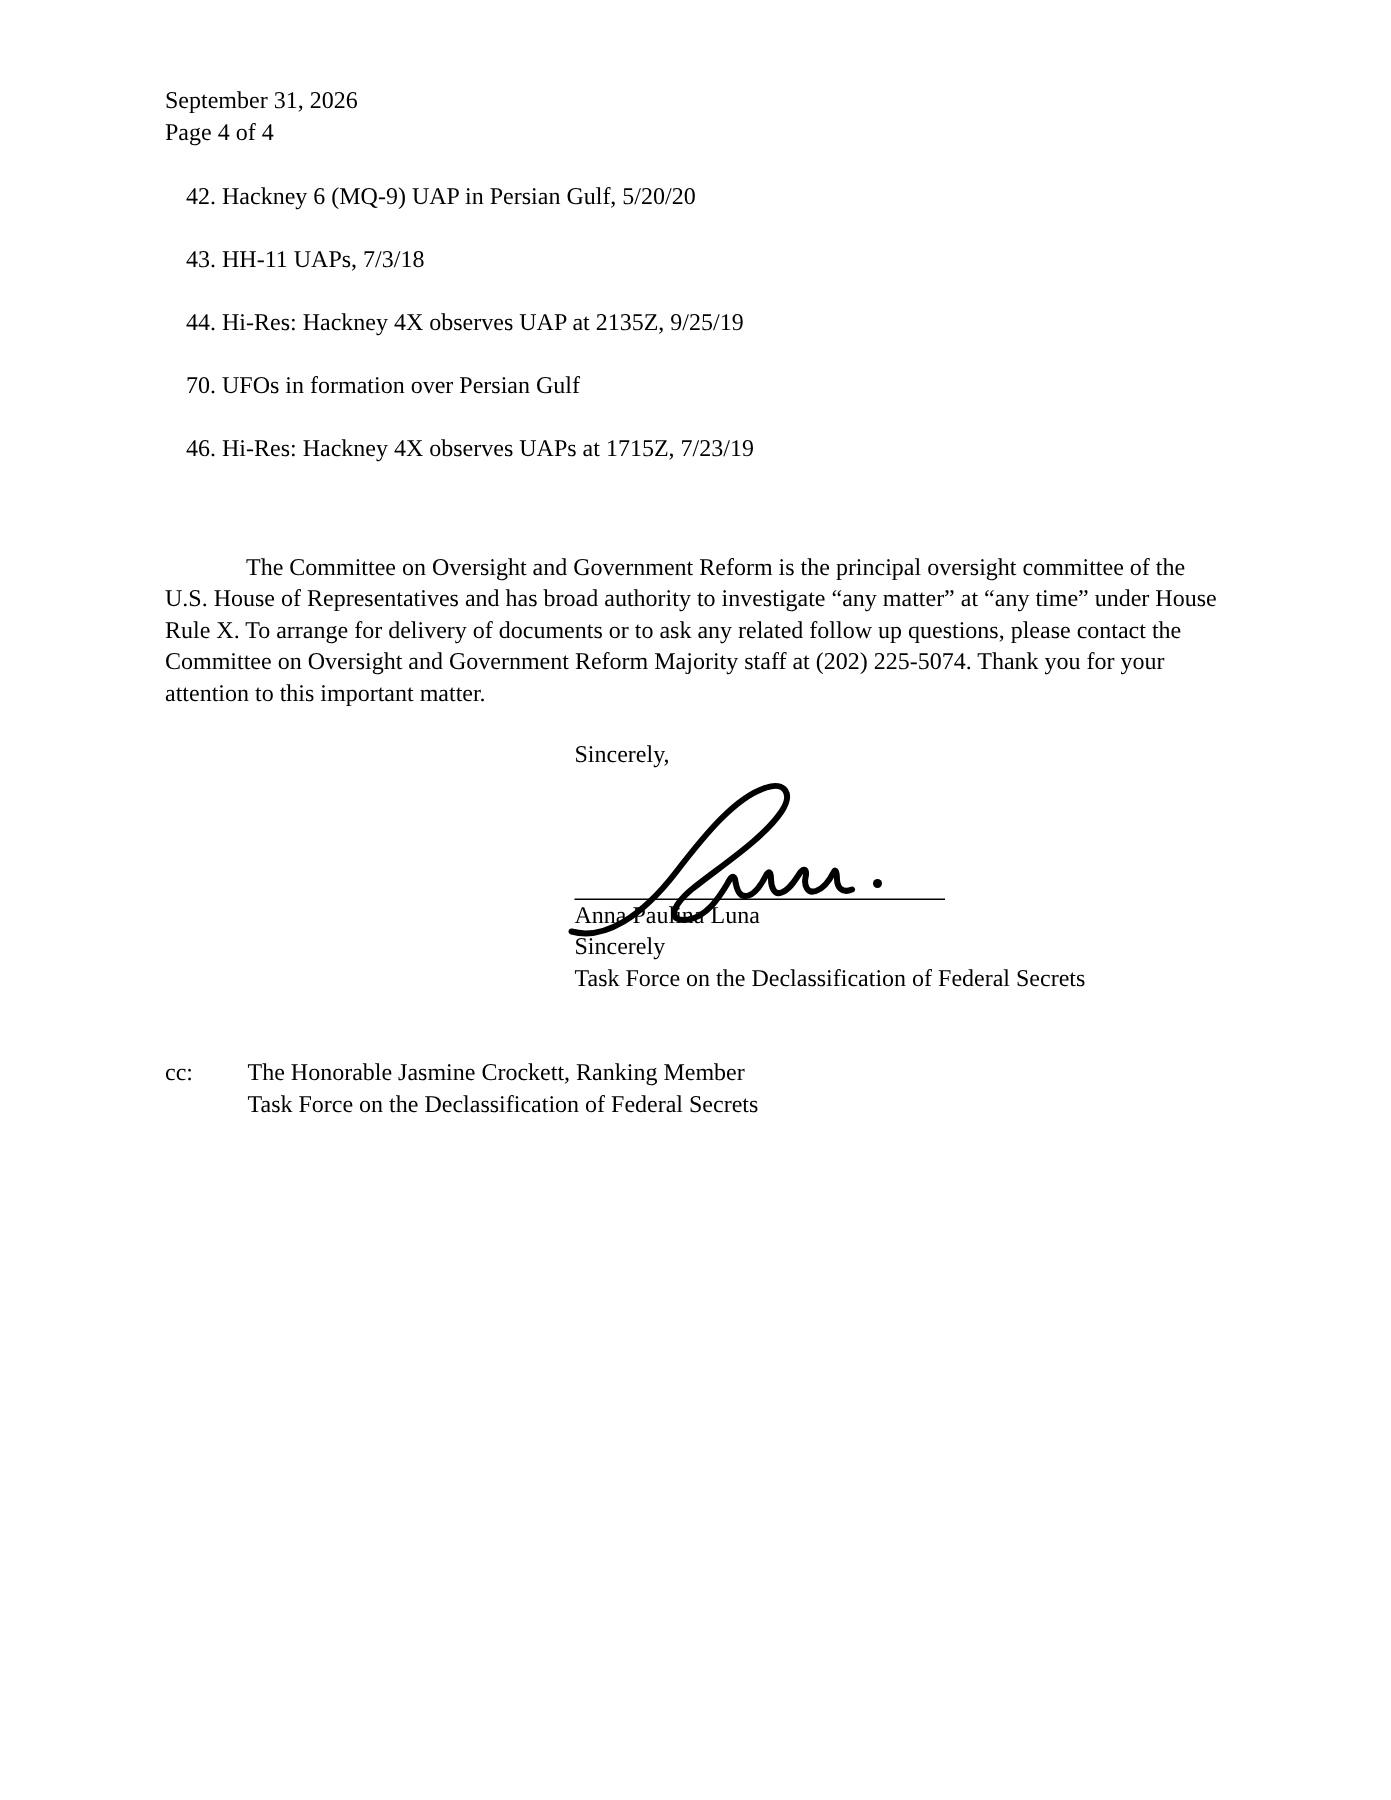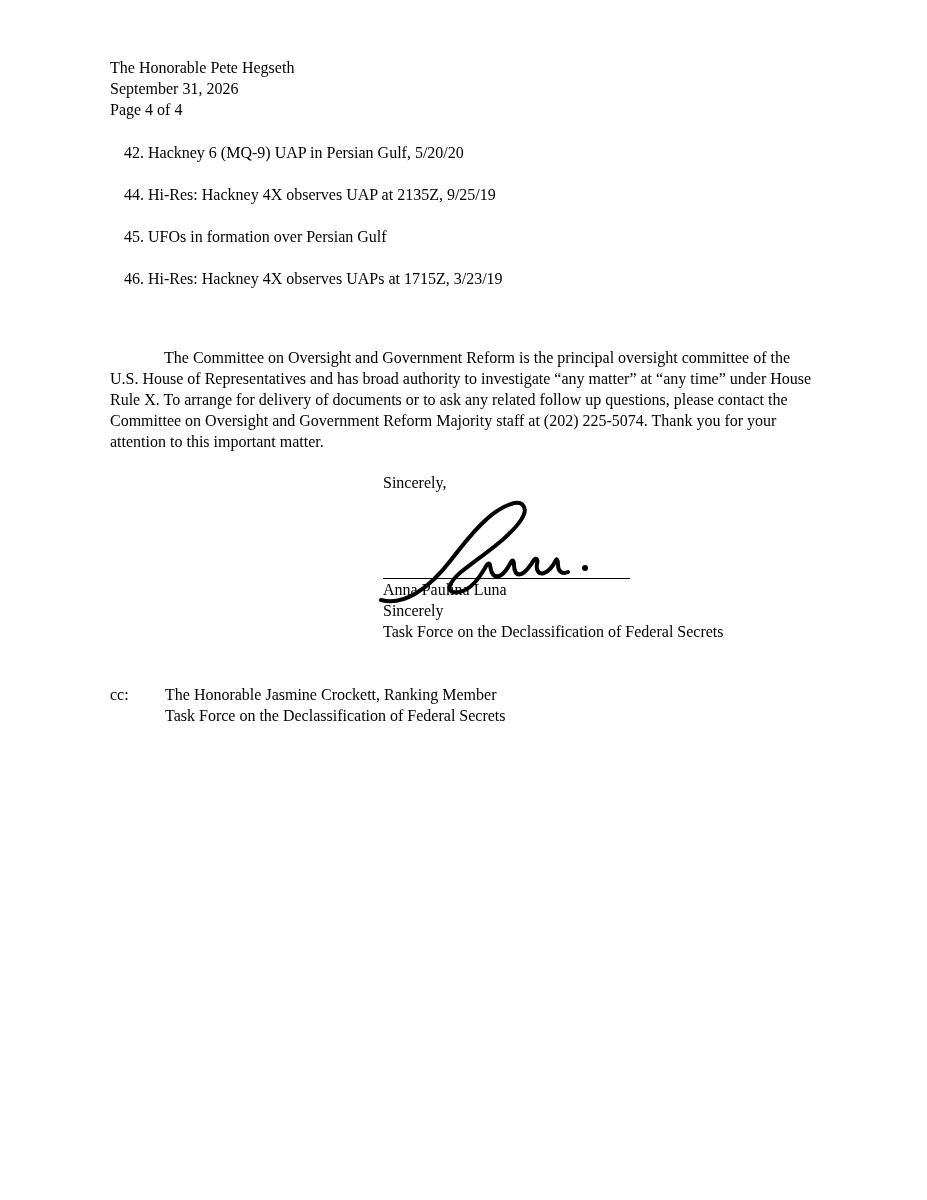--- a/index.html
+++ b/index.html
@@ -84,30 +84,30 @@
     white-space: nowrap;
   }
 </style>
 </head>
 <body>
 
 <div class="page">
   <div class="content">
 
     <div class="header-block">
-      <div>The Honorable Pete Hegseth</div>
       <div>September 31, 2026</div>
       <div>Page 4 of 4</div>
     </div>
 
     <div class="item-list">
       <div class="list-item">42. Hackney 6 (MQ-9) UAP in Persian Gulf, 5/20/20</div>
+      <div class="list-item">43. HH-11 UAPs, 7/3/18</div>
       <div class="list-item">44. Hi-Res: Hackney 4X observes UAP at 2135Z, 9/25/19</div>
-      <div class="list-item">45. UFOs in formation over Persian Gulf</div>
-      <div class="list-item">46. Hi-Res: Hackney 4X observes UAPs at 1715Z, 3/23/19</div>
+      <div class="list-item">70. UFOs in formation over Persian Gulf</div>
+      <div class="list-item">46. Hi-Res: Hackney 4X observes UAPs at 1715Z, 7/23/19</div>
     </div>
 
     <div class="body-paragraph">The Committee on Oversight and Government Reform is the principal oversight committee of the U.S. House of Representatives and has broad authority to investigate “any matter” at “any time” under House Rule X. To arrange for delivery of documents or to ask any related follow up questions, please contact the Committee on Oversight and Government Reform Majority staff at (202) 225-5074. Thank you for your attention to this important matter.</div>
 
     <div class="closing">
       <div class="salutation">Sincerely,</div>
 
       <div class="sig-area">
         <div class="sig-line"></div>
         <svg class="signature-svg" viewBox="0 0 270 115" xmlns="http://www.w3.org/2000/svg">

